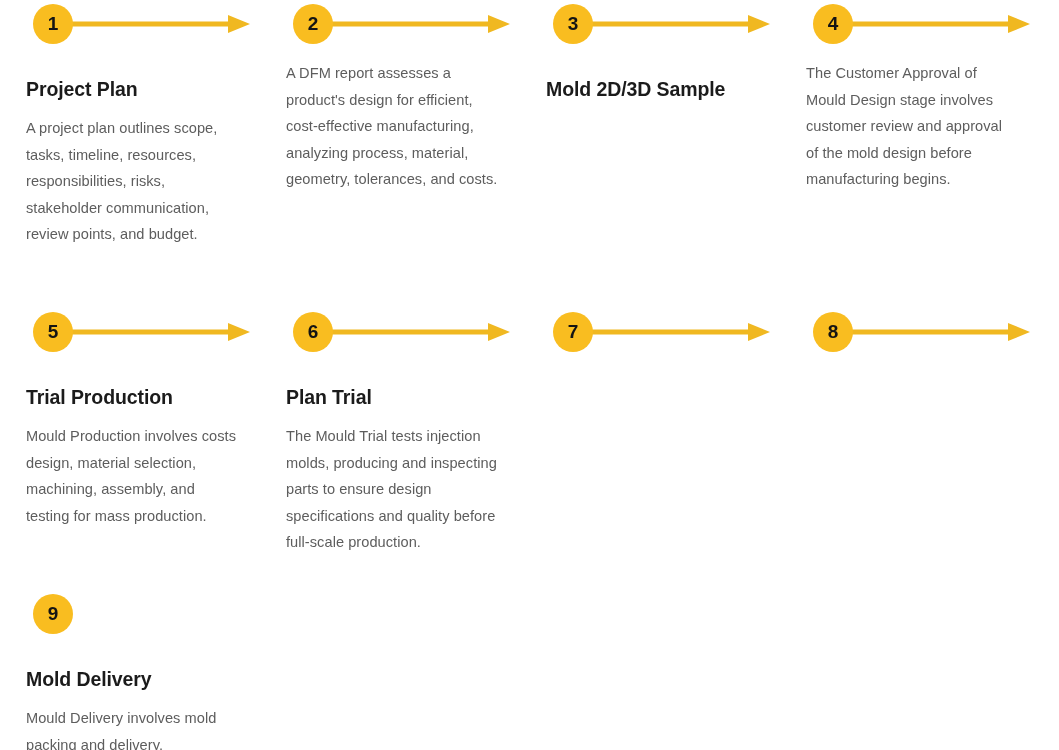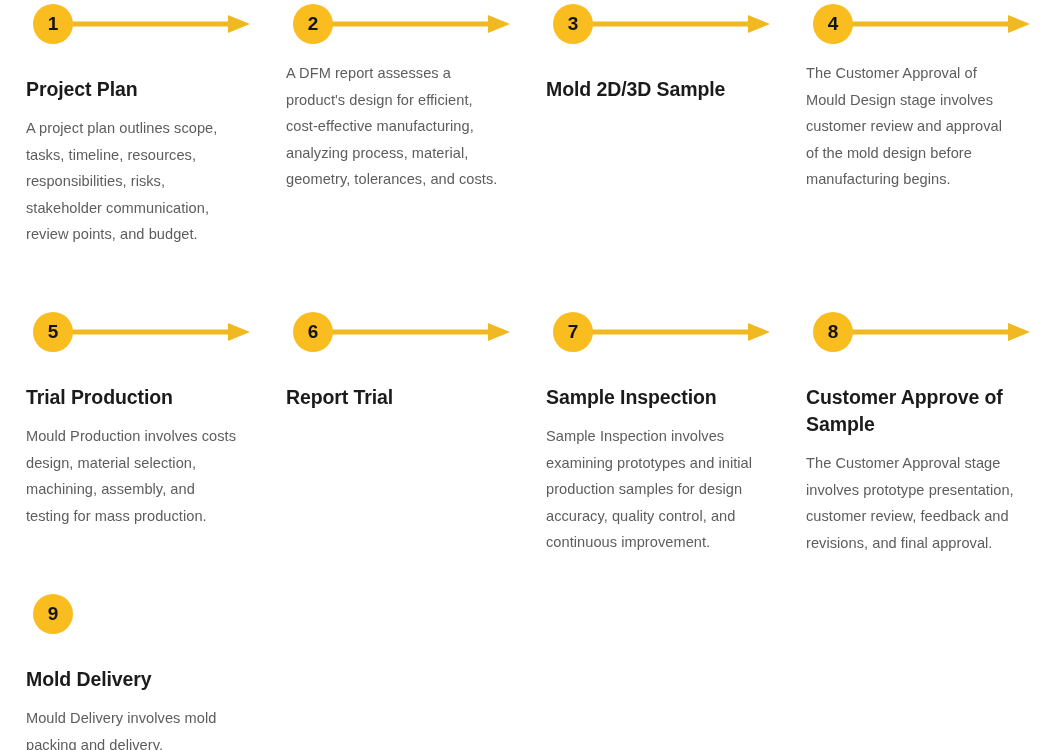--- a/index.html
+++ b/index.html
@@ -190,51 +190,44 @@
   <div class="step col-2 row-2">
     <div class="marker-row">
       <div class="step-circle">6</div>
       <div class="arrow">
         <svg viewBox="0 0 190 22" preserveAspectRatio="none">
           <path d="M0 8.4 H168 V2 L190 11 L168 20 V13.6 H0 Z" fill="#f0b821"></path>
         </svg>
       </div>
     </div>
     <div class="step-body">
-      <h3 class="step-title">Report Trial</h3>
+      <h3 class="step-title">Plan Trial</h3>
+      <p class="step-desc">The Mould Trial tests injection molds, producing and inspecting parts to ensure design specifications and quality before full-scale production.</p>
     </div>
   </div>
 
   <div class="step col-3 row-2">
     <div class="marker-row">
       <div class="step-circle">7</div>
       <div class="arrow">
         <svg viewBox="0 0 190 22" preserveAspectRatio="none">
           <path d="M0 8.4 H168 V2 L190 11 L168 20 V13.6 H0 Z" fill="#f0b821"></path>
         </svg>
       </div>
     </div>
-    <div class="step-body">
-      <h3 class="step-title">Sample Inspection</h3>
-      <p class="step-desc">Sample Inspection involves examining prototypes and initial production samples for design accuracy, quality control, and continuous improvement.</p>
-    </div>
   </div>
 
   <div class="step col-4 row-2">
     <div class="marker-row">
       <div class="step-circle">8</div>
       <div class="arrow">
         <svg viewBox="0 0 190 22" preserveAspectRatio="none">
           <path d="M0 8.4 H168 V2 L190 11 L168 20 V13.6 H0 Z" fill="#f0b821"></path>
         </svg>
       </div>
-    </div>
-    <div class="step-body">
-      <h3 class="step-title">Customer Approve of Sample</h3>
-      <p class="step-desc">The Customer Approval stage involves prototype presentation, customer review, feedback and revisions, and final approval.</p>
     </div>
   </div>
 
   <div class="step col-1 row-3">
     <div class="marker-row">
       <div class="step-circle">9</div>
     </div>
     <div class="step-body">
       <h3 class="step-title">Mold Delivery</h3>
       <p class="step-desc">Mould Delivery involves mold packing and delivery.</p>

